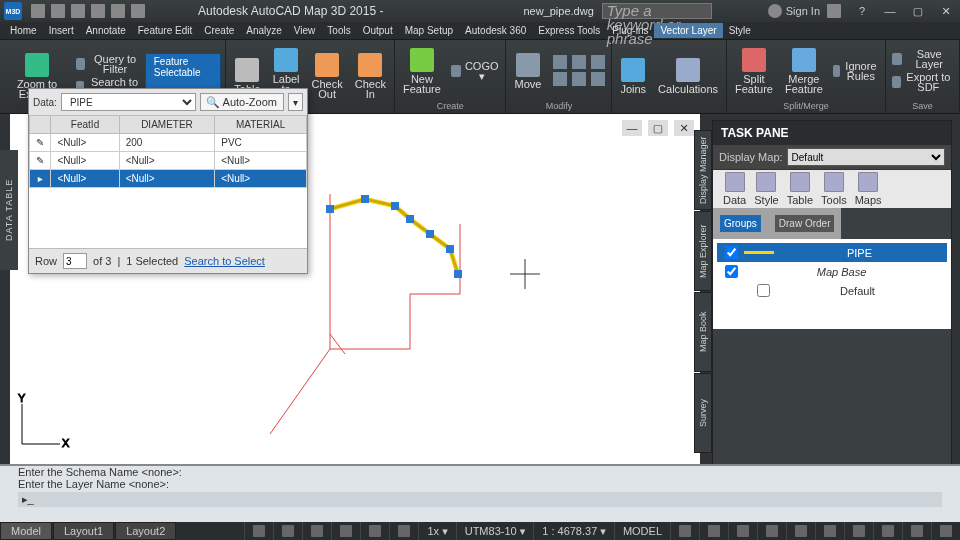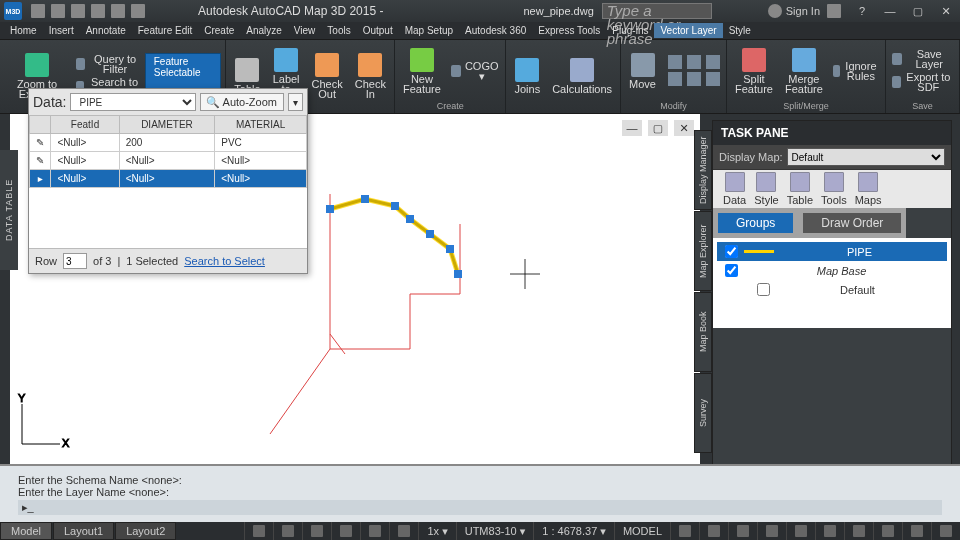--- a/index.html
+++ b/index.html
@@ -22,47 +22,47 @@
 .rbtn { display:flex; flex-direction:column; align-items:center; justify-content:center; gap:2px; padding:2px 4px; color:#ddd; font-size:9px; text-align:center; line-height:10px; cursor:pointer; }
 .rbtn .ic { width:24px; height:24px; background:#5a7; border-radius:2px; }
 .rbtn.xs { flex-direction:row; font-size:9px; padding:1px 2px; gap:3px;}
 .rbtn.xs .ic { width:12px; height:12px; }
 .stacked { display:flex; flex-direction:column; gap:1px; }
 .feature-sel { background:#1a6ab5; color:#fff; padding:2px 8px; font-size:10px; border:1px solid #0d4a7e; }
 .canvas-area { position:absolute; top:114px; left:10px; right:260px; bottom:76px; background:#fff; }
 .data-table-tab { position:absolute; left:0; top:150px; width:18px; height:120px; background:#3a3f42; color:#ccc; font-size:9px; display:flex; align-items:center; justify-content:center; writing-mode:vertical-rl; transform:rotate(180deg); letter-spacing:1px; }
 .data-panel { position:absolute; top:88px; left:28px; width:280px; background:#eee; border:1px solid #888; box-shadow:2px 2px 6px rgba(0,0,0,.3); z-index:5;}
 .dp-top { display:flex; align-items:center; padding:4px; gap:4px; background:#e5e5e5; }
-.dp-top label { color:#333; font-size:14px;text-align:center; }
+.dp-top label { color:#333; font-size:10px;text-align:center; }
 .dp-select { flex:1; height:18px; border:1px solid #999; background:#fff; color:#333; padding:0 4px; font-size:10px; }
 .dp-btn { height:18px; border:1px solid #999; background:#f5f5f5; color:#333; padding:0 6px; font-size:10px; display:flex; align-items:center; gap:2px;}
 .dt { width:100%; border-collapse:collapse; background:#fff;padding-left:44px; }
 .dt th { background:#e0e0e0; border:1px solid #bbb; color:#333; font-size:10px; padding:3px; font-weight:normal; }
 .dt td { border:1px solid #ccc; color:#333; font-size:10px; padding:3px 6px; }
 .dt tr.sel td { background:#1a6ab5; color:#fff; }
 .row-icon { width:14px; text-align:center; color:#d90; }
 .dp-foot { display:flex; align-items:center; gap:6px; padding:4px 6px; background:#e5e5e5; border-top:1px solid #bbb; font-size:10px; color:#333; }
 .dp-foot input { width:24px; height:16px; border:1px solid #999; padding:0 2px; font-size:10px; }
 .dp-foot a { color:#1a5ab5; text-decoration:underline; cursor:pointer; }
 .task-pane { position:absolute; top:120px; right:8px; width:240px; bottom:20px; background:#3a3f42; border:1px solid #222; }
 .tp-title { background:#2a2d30; color:#fff; font-size:12px; font-weight:bold; padding:5px 8px; }
 .tp-row { display:flex; align-items:center; padding:3px 6px; gap:4px; background:#444; border-bottom:1px solid #333;}
 .tp-row select { flex:1; height:18px; background:#ddd; border:1px solid #555; font-size:10px; }
 .tp-tools { display:flex; gap:8px; padding:2px 10px; background:#e8e8e8; }
 .tp-tool { display:flex; flex-direction:column; align-items:center; gap:2px; color:#333; font-size:9px; }
 .tp-tool .ic { width:20px; height:20px; background:#aac; border:1px solid #889; border-radius:1px; }
 .tp-tabs { display:flex; }
-.tp-tab { padding:3px 18px; font-size:12px; background:#555; color:#ddd; border:5px solid #a3a3a3; }
+.tp-tab { padding:3px 4px; font-size:10px; background:#555; color:#ddd; border:7px solid #a3a3a3; }
 .tp-tab.active { background:#1a6ab5; color:#fff; }
 .tp-list { background:#fff; height:90px; padding:4px; }
 .layer-row { display:flex; align-items:center; gap:6px; padding:3px 8px; font-size:10px; color:#333; }
 .layer-row.sel { background:#1a6ab5; color:#fff; }
 .side-tabs { position:absolute; right:248px; top:130px; width:18px; display:flex; flex-direction:column; gap:1px; z-index:3; }
 .side-tab { height:80px; background:#3a3f42; color:#ccc; font-size:9px; display:flex; align-items:center; justify-content:center; writing-mode:vertical-rl; transform:rotate(180deg); border:1px solid #222; }
-.cmdline { position:absolute; left:0; right:0; bottom:18px; height:58px; background:#dfe4e8; border-top:2px solid #888; font-family:Consolas,monospace; font-size:10px; color:#333; padding:8px 18px; }
+.cmdline { position:absolute; left:0; right:0; bottom:18px; height:58px; background:#dfe4e8; border-top:2px solid #888; font-family:Consolas,monospace; font-size:10px; color:#333; padding:0 18px; }
 .cmdline .prompt { display:flex; align-items:center; gap:4px; background:#ccd4da; margin-top:2px; padding:1px 4px; }
 .cmdline input { flex:1; background:transparent; border:none; font-family:Consolas,monospace; font-size:10px; color:#666; font-style:italic; outline:none; }
 .statusbar { position:absolute; left:0; right:0; bottom:0; height:18px; background:#2a2d30; display:flex; align-items:center; font-size:10px; color:#ccc; }
 .status-tab { padding:2px 10px; background:#444; border:1px solid #222; margin-right:1px; }
 .status-tab.active { background:#555; }
 .status-seg { padding:0 8px; border-left:1px solid #444; height:18px; display:flex; align-items:center; gap:3px; }
 .status-right { margin-left:auto; display:flex; }
 .sbic { width:12px; height:12px; background:#666; border-radius:1px; }
 svg.drawing { position:absolute; inset:0; }
 </style>
@@ -164,46 +164,46 @@
             <div class="ic" style="background: rgb(119, 136, 153);"></div>
             <span>COGO ▾</span>
           </div>
         </div>
       </div>
       <div class="panel-label">Create</div>
     </div>
     <div class="panel">
       <div class="panel-body">
         <div class="rbtn">
+          <div class="ic" style="background: rgb(136, 153, 170);"></div>
+          <div>Move</div>
+        </div>
+        <div style="display: grid; grid-template-columns: repeat(3, 16px); gap: 3px; margin-left: 4px;">
+          <div class="ic" style="width: 14px; height: 14px; background: rgb(119, 136, 153);"></div>
+          <div class="ic" style="width: 14px; height: 14px; background: rgb(119, 136, 153);"></div>
+          <div class="ic" style="width: 14px; height: 14px; background: rgb(119, 136, 153);"></div>
+          <div class="ic" style="width: 14px; height: 14px; background: rgb(119, 136, 153);"></div>
+          <div class="ic" style="width: 14px; height: 14px; background: rgb(119, 136, 153);"></div>
+          <div class="ic" style="width: 14px; height: 14px; background: rgb(119, 136, 153);"></div>
+        </div>
+      </div>
+      <div class="panel-label">Modify</div>
+    </div>
+    <div class="panel">
+      <div class="panel-body">
+        <div class="rbtn">
           <div class="ic" style="background: rgb(85, 170, 221);"></div>
           <div>Joins</div>
         </div>
         <div class="rbtn">
           <div class="ic" style="background: rgb(153, 170, 204);"></div>
           <div>Calculations</div>
         </div>
       </div>
       <div class="panel-label"></div>
-    </div>
-    <div class="panel">
-      <div class="panel-body">
-        <div class="rbtn">
-          <div class="ic" style="background: rgb(136, 153, 170);"></div>
-          <div>Move</div>
-        </div>
-        <div style="display: grid; grid-template-columns: repeat(3, 16px); gap: 3px; margin-left: 4px;">
-          <div class="ic" style="width: 14px; height: 14px; background: rgb(119, 136, 153);"></div>
-          <div class="ic" style="width: 14px; height: 14px; background: rgb(119, 136, 153);"></div>
-          <div class="ic" style="width: 14px; height: 14px; background: rgb(119, 136, 153);"></div>
-          <div class="ic" style="width: 14px; height: 14px; background: rgb(119, 136, 153);"></div>
-          <div class="ic" style="width: 14px; height: 14px; background: rgb(119, 136, 153);"></div>
-          <div class="ic" style="width: 14px; height: 14px; background: rgb(119, 136, 153);"></div>
-        </div>
-      </div>
-      <div class="panel-label">Modify</div>
     </div>
     <div class="panel">
       <div class="panel-body">
         <div class="rbtn">
           <div class="ic" style="background: rgb(221, 102, 102);"></div>
           <div>Split<br>Feature</div>
         </div>
         <div class="rbtn">
           <div class="ic" style="background: rgb(102, 170, 221);"></div>
           <div>Merge<br>Feature</div>

